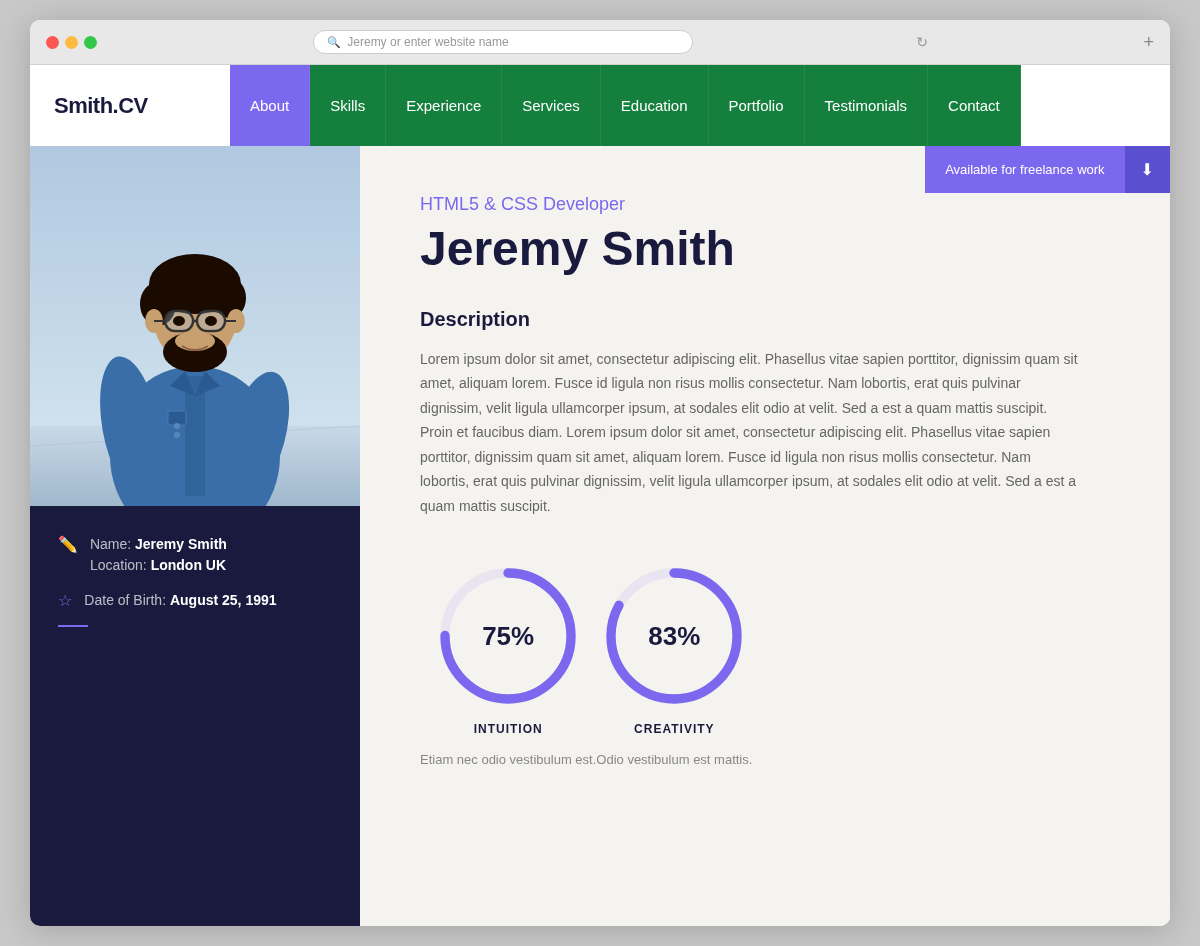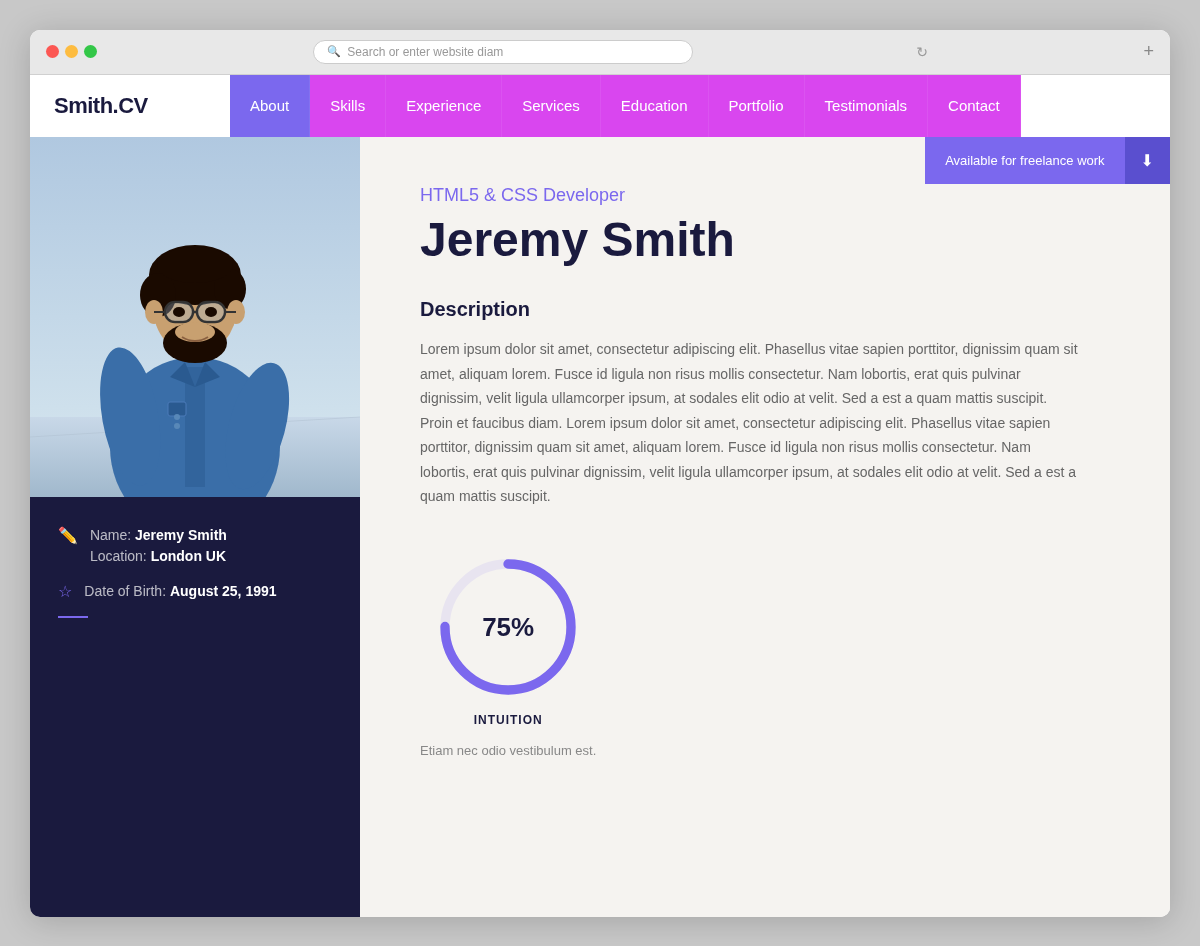--- a/index.html
+++ b/index.html
@@ -47,21 +47,21 @@
     .browser-add { margin-left: auto; color: #888; font-size: 18px; font-weight: 300; }
 
     
     .site { background: #f5f3f0; }
 
     
     .site-header {
       background: #fff;
       display: flex;
       align-items: stretch;
-      height: 62px;
+      height: 81px;
       text-align: center;
     }
 
     .site-logo {
       display: flex;
       align-items: center;
       padding: 0 24px;
       font-size: 22px;
       font-weight: 800;
       color: #1a1a3e;
@@ -74,21 +74,21 @@
       align-items: stretch;
     }
 
     .nav-item {
       display: flex;
       align-items: center;
       padding: 0 20px;
       font-size: 15px;
       font-weight: 500;
       color: #fff;
-      background: #d946ef;
+      background: #15803d;
       cursor: pointer;
       text-decoration: none;
       border-right: 1px solid rgba(255,255,255,0.07);
       transition: background 0.15s;
     }
     .nav-item.active { background: #7b68ee; }
 
     
     .site-main {
       display: flex;
@@ -308,21 +308,21 @@
 <div class="browser-window">
 
   <div class="browser-bar">
     <div class="browser-dots">
       <div class="dot dot-red"></div>
       <div class="dot dot-yellow"></div>
       <div class="dot dot-green"></div>
     </div>
     <div class="browser-address">
       <span style="color:#aaa;font-size:11px;">🔍</span>
-      <span style="font-size:12px;color:#999;">Search or enter website diam</span>
+      <span style="font-size:12px;color:#999;">Jeremy or enter website name</span>
     </div>
     <span class="browser-refresh">↻</span>
     <span class="browser-add">+</span>
   </div>
 
   <div class="site">
 
     <header class="site-header">
       <div class="site-logo">Smith.CV</div>
       <nav class="site-nav">
@@ -452,19 +452,32 @@
                   <circle class="circle-progress-75" cx="60" cy="60" r="54"></circle>
                 </svg>
                 <div class="circle-inner">
                   <span class="circle-percent">75%</span>
                 </div>
               </div>
               <div class="progress-label">INTUITION</div>
               <div class="progress-sublabel">Etiam nec odio vestibulum est.</div>
             </div>
 
+            <div class="progress-item">
+              <div class="circle-container">
+                <svg viewBox="0 0 120 120">
+                  <circle class="circle-bg" cx="60" cy="60" r="54"></circle>
+                  <circle class="circle-progress-83" cx="60" cy="60" r="54"></circle>
+                </svg>
+                <div class="circle-inner">
+                  <span class="circle-percent">83%</span>
+                </div>
+              </div>
+              <div class="progress-label">CREATIVITY</div>
+              <div class="progress-sublabel">Odio vestibulum est mattis.</div>
+            </div>
 
           </div>
         </div>
       </main>
     </div>
   </div>
 </div>
 
 </body></html>

